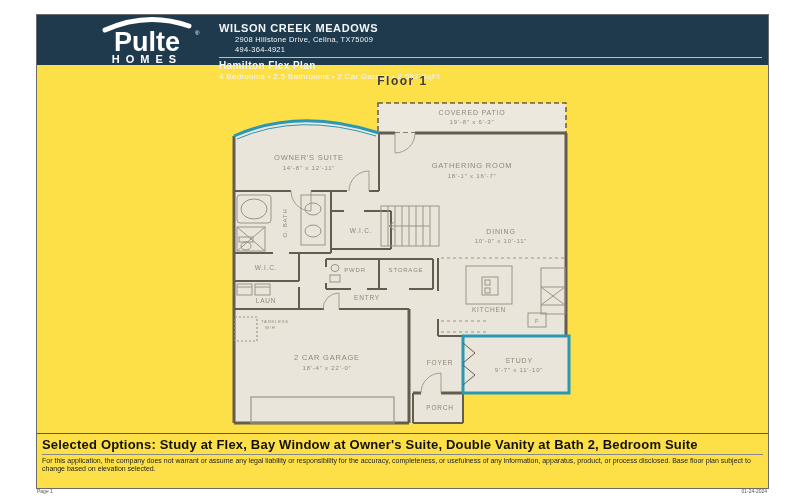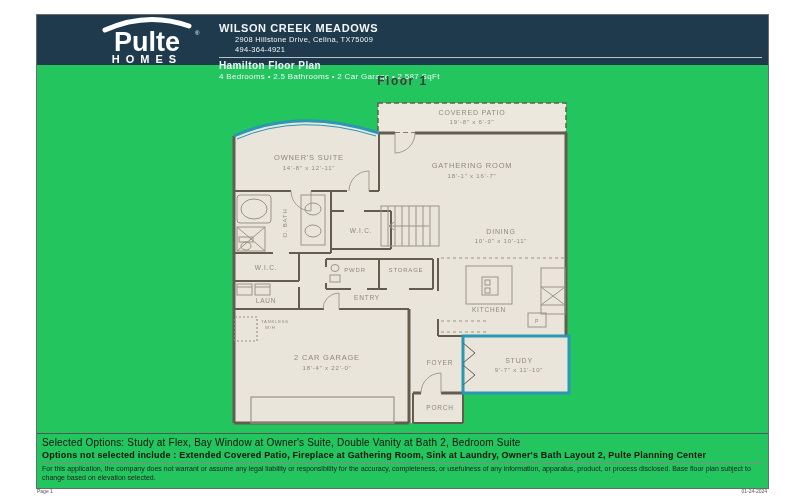--- a/index.html
+++ b/index.html
@@ -1,36 +1,36 @@
 <!DOCTYPE html>
 <html><head>
 <meta charset="utf-8">
 <style>
   html,body{margin:0;padding:0;background:#ffffff;width:800px;height:500px;overflow:hidden;
     font-family:"Liberation Sans",sans-serif;}
-  .frame{position:absolute;left:36px;top:14px;width:731px;height:473px;border:1px solid #6b6b6b;background:#22c55e;}
+  .frame{position:absolute;left:36px;top:14px;width:731px;height:473px;border:1px solid #6b6b6b;background:#fde047;}
   
   .hdr{position:absolute;left:0;top:0;width:100%;height:50px;background:#1e3a4c;color:#f2f5f7;}
   .logo{position:absolute;left:30px;top:-2px;width:160px;height:54px;}
   .hdr-text{position:absolute;left:182px;top:7px;right:6px;}
   .community{font-size:11px;font-weight:bold;letter-spacing:0.6px;}
   .addr,.phone{font-size:7.5px;letter-spacing:0.3px;margin-top:1px;padding-left:16px;}
   .hdr-rule{border:none;border-top:1px solid #b9c2c8;margin:3px 0 2px 0;}
   .plan-name{font-size:10px;font-weight:bold;letter-spacing:0.4px;}
   .plan-specs{font-size:8px;letter-spacing:0.3px;margin-top:1px;}
   
   .floor-label{position:absolute;left:0;top:59px;width:100%;text-align:center;
     font-size:12px;font-weight:bold;color:#3d3d3d;letter-spacing:1.5px;}
   
   .plansvg{position:absolute;left:192px;top:76px;}
   .plansvg text{fill:#8f897c;letter-spacing:0.8px;}
   
   .ftr{position:absolute;left:0;right:0;top:418px;bottom:0;border-top:1px solid #555;
     padding:3px 5px 0 5px;color:#111;}
-  .opt1{font-size:10px;font-weight:normal;letter-spacing:0.2px;}
+  .opt1{font-size:13px;font-weight:bold;letter-spacing:0.2px;}
   .opt2{font-size:9px;font-weight:bold;letter-spacing:0.2px;margin-top:2px;max-width:705px;line-height:1.15;}
   .disc{font-size:7px;border-top:1px solid #888;margin-top:2px;padding-top:2px;line-height:1.2;max-width:722px;color:#222;}
   .pageno{position:absolute;left:37px;top:488px;font-size:5px;color:#555;}
   .dateno{position:absolute;right:33px;top:488px;font-size:5px;color:#555;}
 </style>
 </head>
 <body>
 
 <div class="frame">
 
@@ -39,21 +39,21 @@
       <path d="M38,17 Q80,-2 122,13" fill="none" stroke="#ffffff" stroke-width="5" stroke-linecap="round"></path>
       <text x="80" y="38" text-anchor="middle" font-size="27" font-weight="bold" fill="#ffffff">Pulte</text>
       <text x="128" y="22" font-size="6" fill="#ffffff">®</text>
       <text x="80" y="50" text-anchor="middle" font-size="11" font-weight="bold" letter-spacing="6" fill="#ffffff">HOMES</text>
     </svg>
     <div class="hdr-text">
       <div class="community">WILSON CREEK MEADOWS</div>
       <div class="addr">2908 Hillstone Drive, Celina, TX75009</div>
       <div class="phone">494-364-4921</div>
       <hr class="hdr-rule">
-      <div class="plan-name">Hamilton Floor Plan</div>
+      <div class="plan-name">Hamilton Flex Plan</div>
       <div class="plan-specs">4 Bedrooms  •  2.5 Bathrooms  •  2 Car Garage  •  2,587 SqFt</div>
     </div>
   </div>
 
   <div class="floor-label">Floor 1</div>
 
   <svg class="plansvg" width="344" height="340" viewBox="0 0 344 340">
 
     <g>
       <rect x="149" y="12" width="188" height="30" fill="#ece8de" stroke="#645c4f" stroke-width="1.5" stroke-dasharray="5,3"></rect>
@@ -192,19 +192,18 @@
 
       <text x="211" y="319" font-size="6.5">PORCH</text>
 
       <text x="32" y="232" font-size="4.2" text-anchor="start">TANKLESS</text>
       <text x="36" y="238" font-size="4.2" text-anchor="start">W/H</text>
     </g>
   </svg>
 
   <div class="ftr">
     <div class="opt1">Selected Options: Study at Flex, Bay Window at Owner's Suite, Double Vanity at Bath 2, Bedroom Suite</div>
-    <div class="opt2">Options not selected include : Extended Covered Patio, Fireplace at Gathering Room, Sink at Laundry, Owner's Bath Layout 2, Pulte Planning Center</div>
     <div class="disc">For this application, the company does not warrant or assume any legal liability or responsibility for the accuracy, completeness, or usefulness of any information, apparatus, product, or process disclosed. Base floor plan subject to change based on elevation selected.</div>
   </div>
 </div>
 
 <div class="pageno">Page 1</div>
 <div class="dateno">01-24-2024</div>
 
 </body></html>

